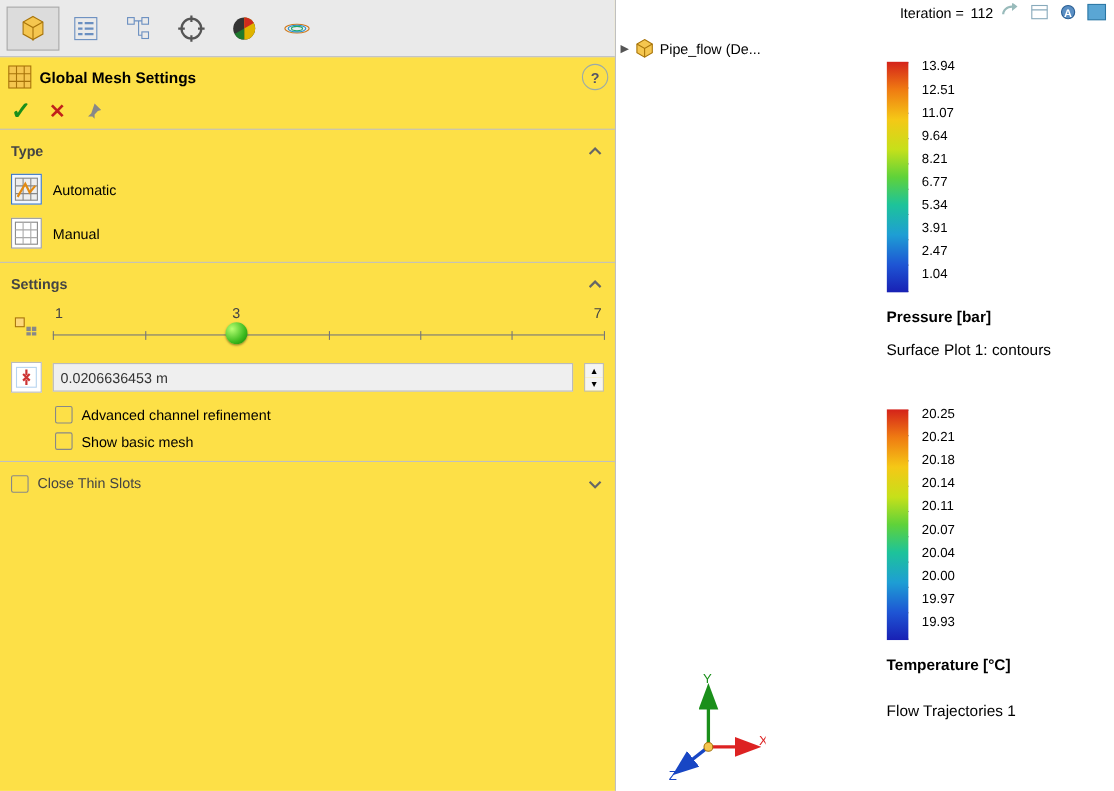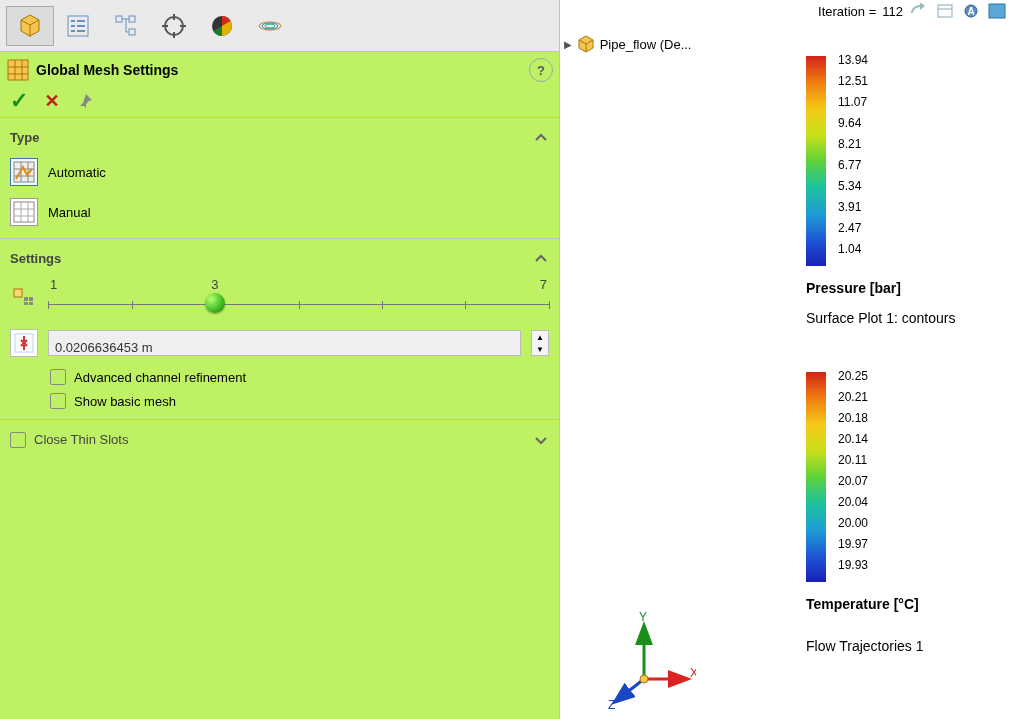--- a/index.html
+++ b/index.html
@@ -1,18 +1,18 @@
 <!DOCTYPE html>
 <html><head>
 <meta charset="utf-8">
 <style>
 html,body{margin:0;padding:0;font-family:"Segoe UI",Arial,sans-serif;font-size:13px;color:#000;background:#fff;width:1013px;height:719px;overflow:hidden}
 *{box-sizing:border-box}
 .app{display:flex;width:1013px;height:719px}
-.left{width:560px;height:100%;border-right:1px solid #c0c0c0;position:relative;background:#bef264}
+.left{width:560px;height:100%;border-right:1px solid #c0c0c0;position:relative;background:#fde047}
 .right{flex:1;height:100%;position:relative;background:#fff}
 .tabbar{display:flex;align-items:center;height:52px;background:#eaeaea;border-bottom:1px solid #c0c0c0;padding:0 6px;gap:0}
 .tabbtn{width:48px;height:40px;display:flex;align-items:center;justify-content:center;border:1px solid transparent;cursor:pointer}
 .tabbtn.active{background:#dcdcdc;border:1px solid #aaa}
 .titlebar{display:flex;align-items:center;height:32px;padding:6px 6px 2px 6px;gap:6px}
 .titlebar .lbl{font-weight:600;font-size:14px}
 .titlebar .help{margin-left:auto;width:24px;height:24px;border:1px solid #9aa;border-radius:50%;display:flex;align-items:center;justify-content:center;color:#556;font-weight:700;cursor:pointer}
 .actions{display:flex;align-items:center;height:34px;padding:2px 10px;gap:16px;border-bottom:1px solid #c0c0c0}
 .ok{color:#1a8f1a;font-size:22px;font-weight:900;cursor:pointer}
 .cancel{color:#c0211b;font-size:18px;font-weight:900;cursor:pointer}
@@ -27,21 +27,21 @@
 .slider-row{display:flex;align-items:center;gap:10px;padding:4px 0}
 .slider-row .ico{width:28px;height:24px;display:flex;align-items:center;justify-content:center}
 .slider-wrap{flex:1;position:relative;height:40px}
 .slider-labels{display:flex;justify-content:space-between;font-size:13px;color:#444;padding:0 2px}
 .track{position:absolute;left:0;right:0;top:24px;height:8px}
 .track .line{position:absolute;left:0;right:0;top:3px;height:1px;background:#777}
 .track .tick{position:absolute;top:0;width:1px;height:8px;background:#777}
 .thumb{position:absolute;top:16px;width:20px;height:20px;border-radius:50%;background:radial-gradient(circle at 30% 30%,#b6ff72,#3dbb1f 60%,#147a02);box-shadow:0 1px 2px rgba(0,0,0,.4);cursor:pointer;transform:translateX(-10px)}
 .cell-row{display:flex;align-items:center;gap:10px;padding:8px 0}
 .cell-row .ico{width:28px;height:28px;display:flex;align-items:center;justify-content:center;border:1px solid #bbb;background:#fff}
-.cell-field{flex:1;display:flex;align-items:flex-end;border:1px solid #bbb;background:#efefef;height:26px;padding:0 6px;color:#333}
+.cell-field{flex:1;display:flex;align-items:center;border:1px solid #bbb;background:#efefef;height:26px;padding:0 6px;color:#333}
 .spin{width:18px;display:flex;flex-direction:column;border:1px solid #bbb}
 .spin div{height:12px;display:flex;align-items:center;justify-content:center;font-size:8px;background:#f4f4f4;cursor:pointer}
 .chkrow{display:flex;align-items:center;gap:8px;padding:4px 0 4px 40px}
 .chk{width:16px;height:16px;border:1px solid #888;border-radius:2px;cursor:pointer}
 .tree{position:absolute;left:4px;top:34px;font-size:13px;display:flex;align-items:center;gap:4px}
 .tree .exp{color:#555;font-size:10px;cursor:pointer}
 .iter{position:absolute;right:6px;top:2px;font-size:13px;display:flex;align-items:center;gap:6px}
 .iter .ico{width:20px;height:18px;display:inline-flex;align-items:center;justify-content:center;color:#6a8}
 .legend{position:absolute;left:246px;font-size:14px}
 .legend .bar{width:20px;height:210px;position:relative}

